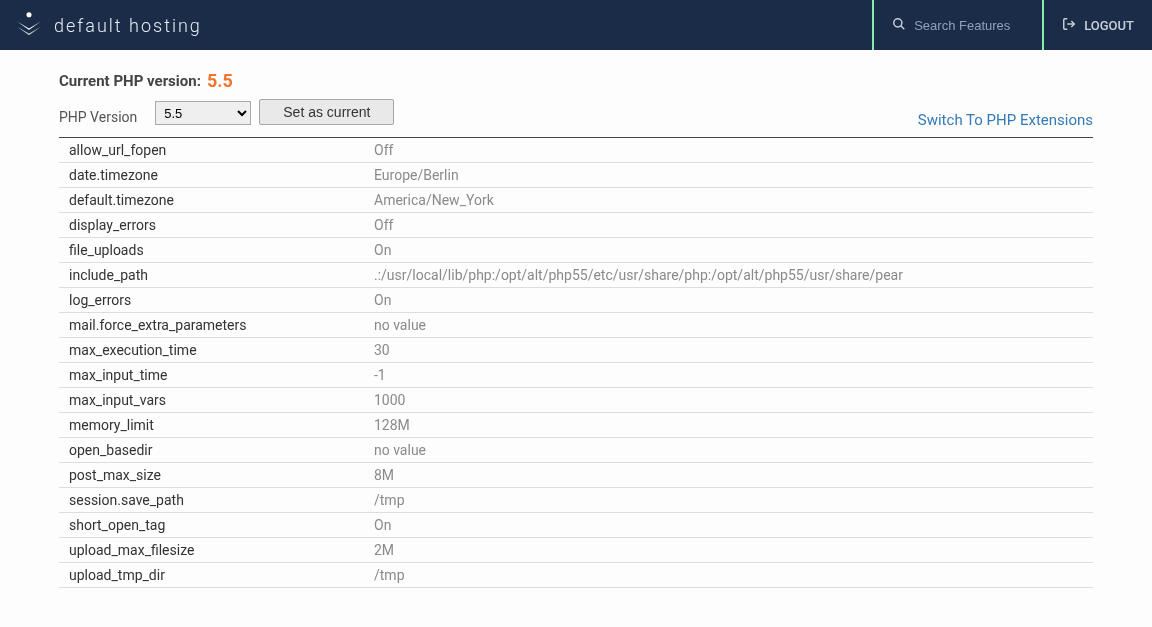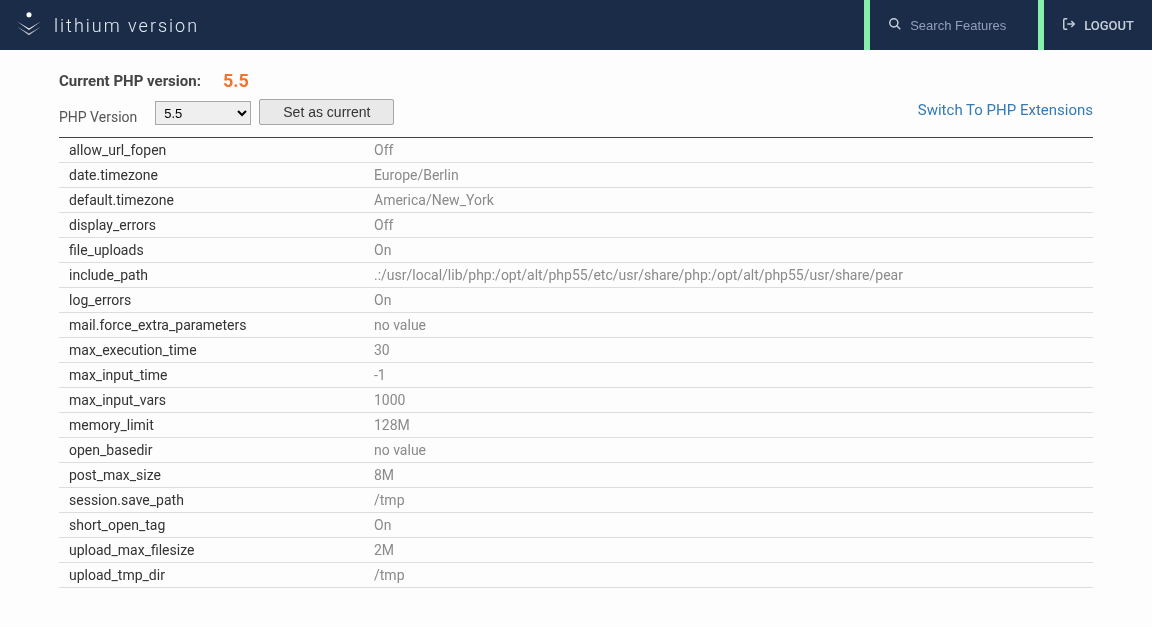--- a/index.html
+++ b/index.html
@@ -36,42 +36,42 @@
   .topbar-right {
     margin-left: auto;
     display: flex;
     align-items: stretch;
     height: 100%;
   }
   .tb-item {
     display: flex;
     align-items: center;
     padding: 0 18px;
-    border-left: 6px solid #86efac;
+    border-left: 2px solid #86efac;
     color: #c8d0dc;
     font-size: 13px;
     gap: 8px;
     cursor: pointer;
   }
   .tb-search { flex-direction:row; }
   .tb-search input {
     background: transparent;
     border: none;
     color: #c8d0dc;
     font-size: 13px;
     width: 110px;
     outline: none;
   }
   .tb-search input::placeholder { color: #90a0b8; }
   .container {
     max-width: 1082px;
     margin: 0 auto;
     padding: 20px 24px 40px;
   }
-  .cur-row { display:flex; align-items:center; gap:22px; margin-bottom:8px;}
+  .cur-row { display:flex; align-items:center; gap:6px; margin-bottom:8px;}
   .cur-label { font-weight:700; color:#444; font-size:15px;}
   .cur-ver { color:#f0742e; font-weight:700; font-size:18px;}
   .sel-row {
     display:flex; align-items:flex-end; gap:8px; margin-bottom:12px; position:relative;
   }
   .sel-label { color:#555; font-size:14px; padding-right:10px;}
   .sel-row select {
     padding:2px 4px; width:96px; font-size:13px; height:24px;
     border:1px solid #a9a9a9; background:#efefef;
   }
@@ -83,21 +83,21 @@
     font-size:14px;
     cursor:pointer;
     border-radius:2px;
   }
   .switch-link {
     color:#337ab7;
     font-size:15px;
     cursor:pointer;
     position:absolute;
     right:0;
-    top:2px;
+    top:12px;
   }
   table {
     width:100%;
     border-collapse:collapse;
     border-top:1px solid #444;
   }
   table tr { border-bottom:1px solid #ddd; }
   table td { padding:4px 10px; font-size:14px; vertical-align:middle;}
   table td:first-child { font-weight:400; color:#333; width:305px;}
   table td:nth-child(2){ color:#8a8a8a;}
@@ -114,21 +114,21 @@
   <div class="brand">
     <span class="brand-logo">
       <svg viewBox="0 0 40 40" width="34" height="34">
         <g fill="#ffffff">
           <circle cx="20" cy="8" r="3"></circle>
           <path d="M6 16 L20 26 L34 16 L20 24 Z" fill="#ffffff" opacity="0.95"></path>
           <path d="M6 22 L20 32 L34 22 L20 30 Z" fill="#ffffff" opacity="0.7"></path>
         </g>
       </svg>
     </span>
-    <span class="brand-text">lithium version</span>
+    <span class="brand-text">default hosting</span>
   </div>
   <div class="topbar-right">
     <div class="tb-item tb-search">
       <span>
         <svg width="14" height="14" viewBox="0 0 24 24" fill="none" stroke="#c8d0dc" stroke-width="2.5">
             <circle cx="10" cy="10" r="7"></circle>
             <line x1="21" y1="21" x2="15" y2="15"></line>
           </svg>
       </span>
       <input type="text" placeholder="Search Features" style="">

